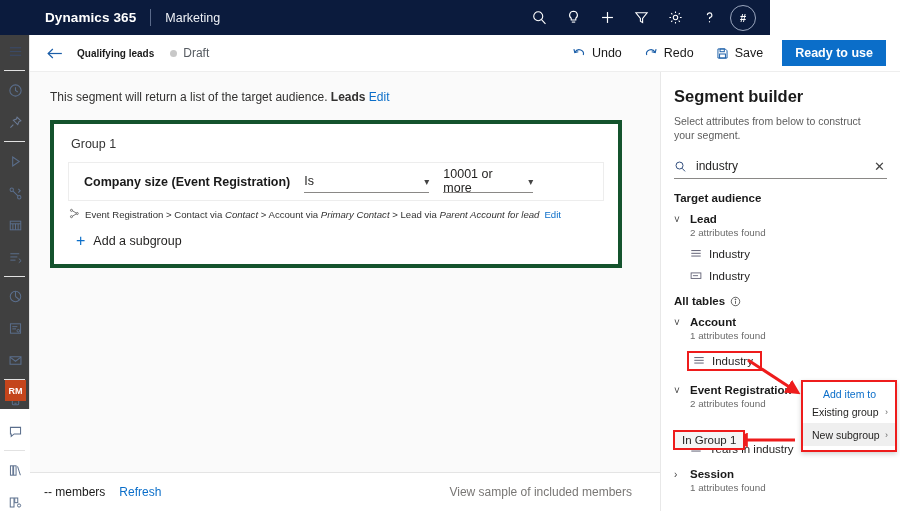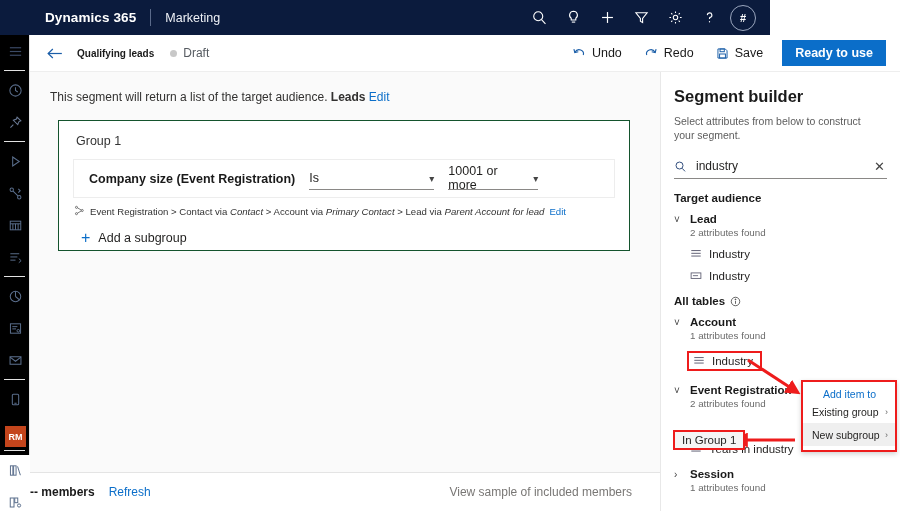--- a/index.html
+++ b/index.html
@@ -35,22 +35,22 @@
   .suite-ico svg { display: block; }
   .avatar-circle {
     width: 26px; height: 26px; border-radius: 50%;
     border: 1px solid #9aa6bd; display: flex; align-items: center;
     justify-content: center; color: #fff; font-size: 11px; font-weight: bold;
     margin-left: 4px; margin-right: 6px;
   }
 
   
   .rail {
-    position: absolute; left: 0; top: 35px; width: 30px; height: 420px;
-    background: #000000; border-right: 1px solid #e6e6e6;
+    position: absolute; left: 0; top: 35px; width: 30px; height: 374px;
+    background: #404040; border-right: 1px solid #e6e6e6;
   }
   .rail-ico {
     width: 30px; height: 32px; display: flex; align-items: center;
     justify-content: center; color: #3b4a66;
   }
   .rail-sep { height: 1px; background: #e2e2e2; margin: 3px 4px; }
   .rail-avatar {
     position: absolute; left: 5px; bottom: 8px; width: 21px; height: 21px;
     background: #c4451c; color: #fff; font-size: 9px; font-weight: bold;
     display: flex; align-items: center; justify-content: center;
@@ -87,22 +87,22 @@
   .canvas {
     position: absolute; left: 30px; top: 72px; width: 630px; height: 400px;
     background: #fafafa;
   }
   .desc {
     font-size: 12px; color: #323130; padding: 18px 0 0 20px;
   }
   .desc b { font-weight: bold; }
   .lnk { color: #0b6ec9; cursor: pointer; }
   .groupbox {
-    position: absolute; left: 28px; top: 48px; width: 572px; height: 131px;
-    background: #ffffff; border: 1px solid #14532d;
+    position: absolute; left: 20px; top: 48px; width: 572px; height: 148px;
+    background: #ffffff; border: 4px solid #14532d;
   }
   .group-title {
     font-size: 12.5px; color: #343434; padding: 13px 0 0 17px;
   }
   .cond-row {
     margin: 11px 14px 0 14px; height: 39px; border: 1px solid #ededed;
     background: #ffffff; display: flex; align-items: center;
   }
   .cond-attr {
     font-size: 12.5px; font-weight: bold; color: #1a1a1a; padding-left: 15px;
@@ -128,21 +128,21 @@
   }
   .plus-ico { color: #0b6ec9; font-size: 16px; line-height: 1; }
 
   
   .bottombar {
     position: absolute; left: 30px; top: 472px; width: 630px; height: 39px;
     background: #ffffff; border-top: 1px solid #e4e4e4;
     display: flex; align-items: center;
   }
   .members-count {
-    font-size: 12px; font-weight: bold; color: #1a1a1a; 
+    font-size: 12px; font-weight: normal; color: #1a1a1a; margin-left: 14px;
   }
   .refresh-lnk { font-size: 12px; color: #0b6ec9; margin-left: 14px; }
   .view-sample {
     margin-left: auto; margin-right: 28px; font-size: 12px; color: #797775;
   }
 
   
   .rpanel {
     position: absolute; left: 660px; top: 72px; width: 240px; height: 439px;
     background: #ffffff; border-left: 1px solid #e8e8e8;

